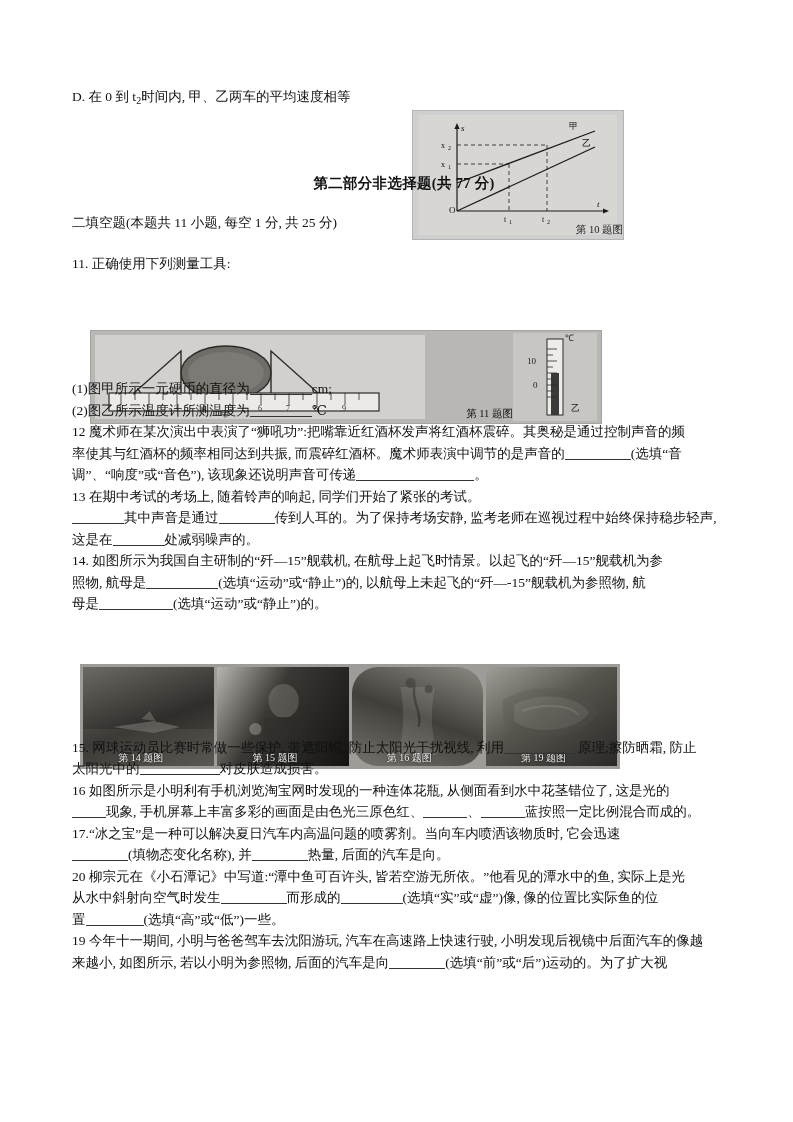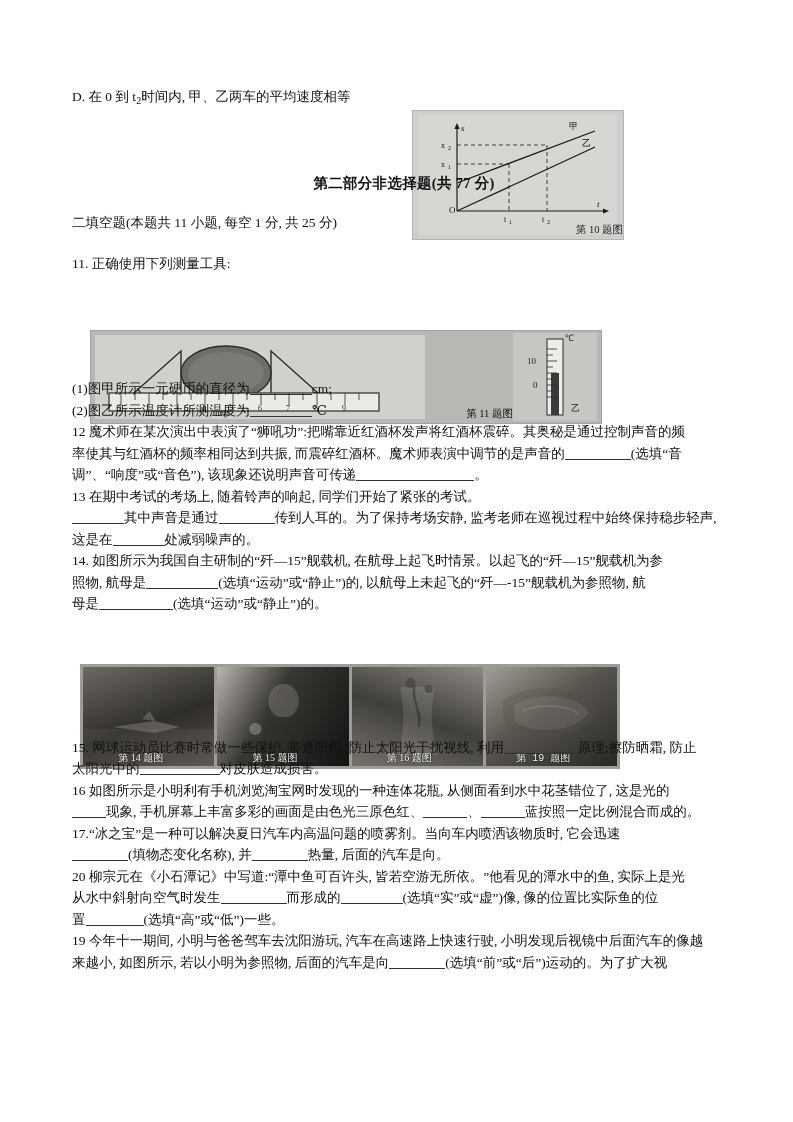--- a/index.html
+++ b/index.html
@@ -136,22 +136,22 @@
     position: absolute;
     left: 0; right: 16px;
     bottom: 1px;
     text-align: center;
     font-size: 10px;
     color: #f2f2f2;
     text-shadow: 0 0 2px #000;
   }
   .ph1 { background: linear-gradient(160deg,#6d6a64 0%, #2f2d2a 55%, #55514b 100%); }
   .ph2 { background: linear-gradient(120deg,#b9b6b0 0%, #3a3834 40%, #141312 100%); }
-  .ph3 { background: linear-gradient(200deg,#8d8a84 0%, #413f3a 50%, #76736d 100%); }
-  .ph4b { background: linear-gradient(145deg,#a09d96 0%, #57544e 45%, #292825 100%); font-family: Liberation Mono, monospace; }
+  .ph3 { background: linear-gradient(200deg,#8d8a84 0%, #413f3a 50%, #76736d 100%); border-radius: 26px; }
+  .ph4b { background: linear-gradient(145deg,#a09d96 0%, #57544e 45%, #292825 100%); }
   .grain {
     position: absolute;
     left: 0; top: 0; right: 0; bottom: 0;
     opacity: .35;
   }
 </style>
 </head>
 <body>
 
 <div class="page">

